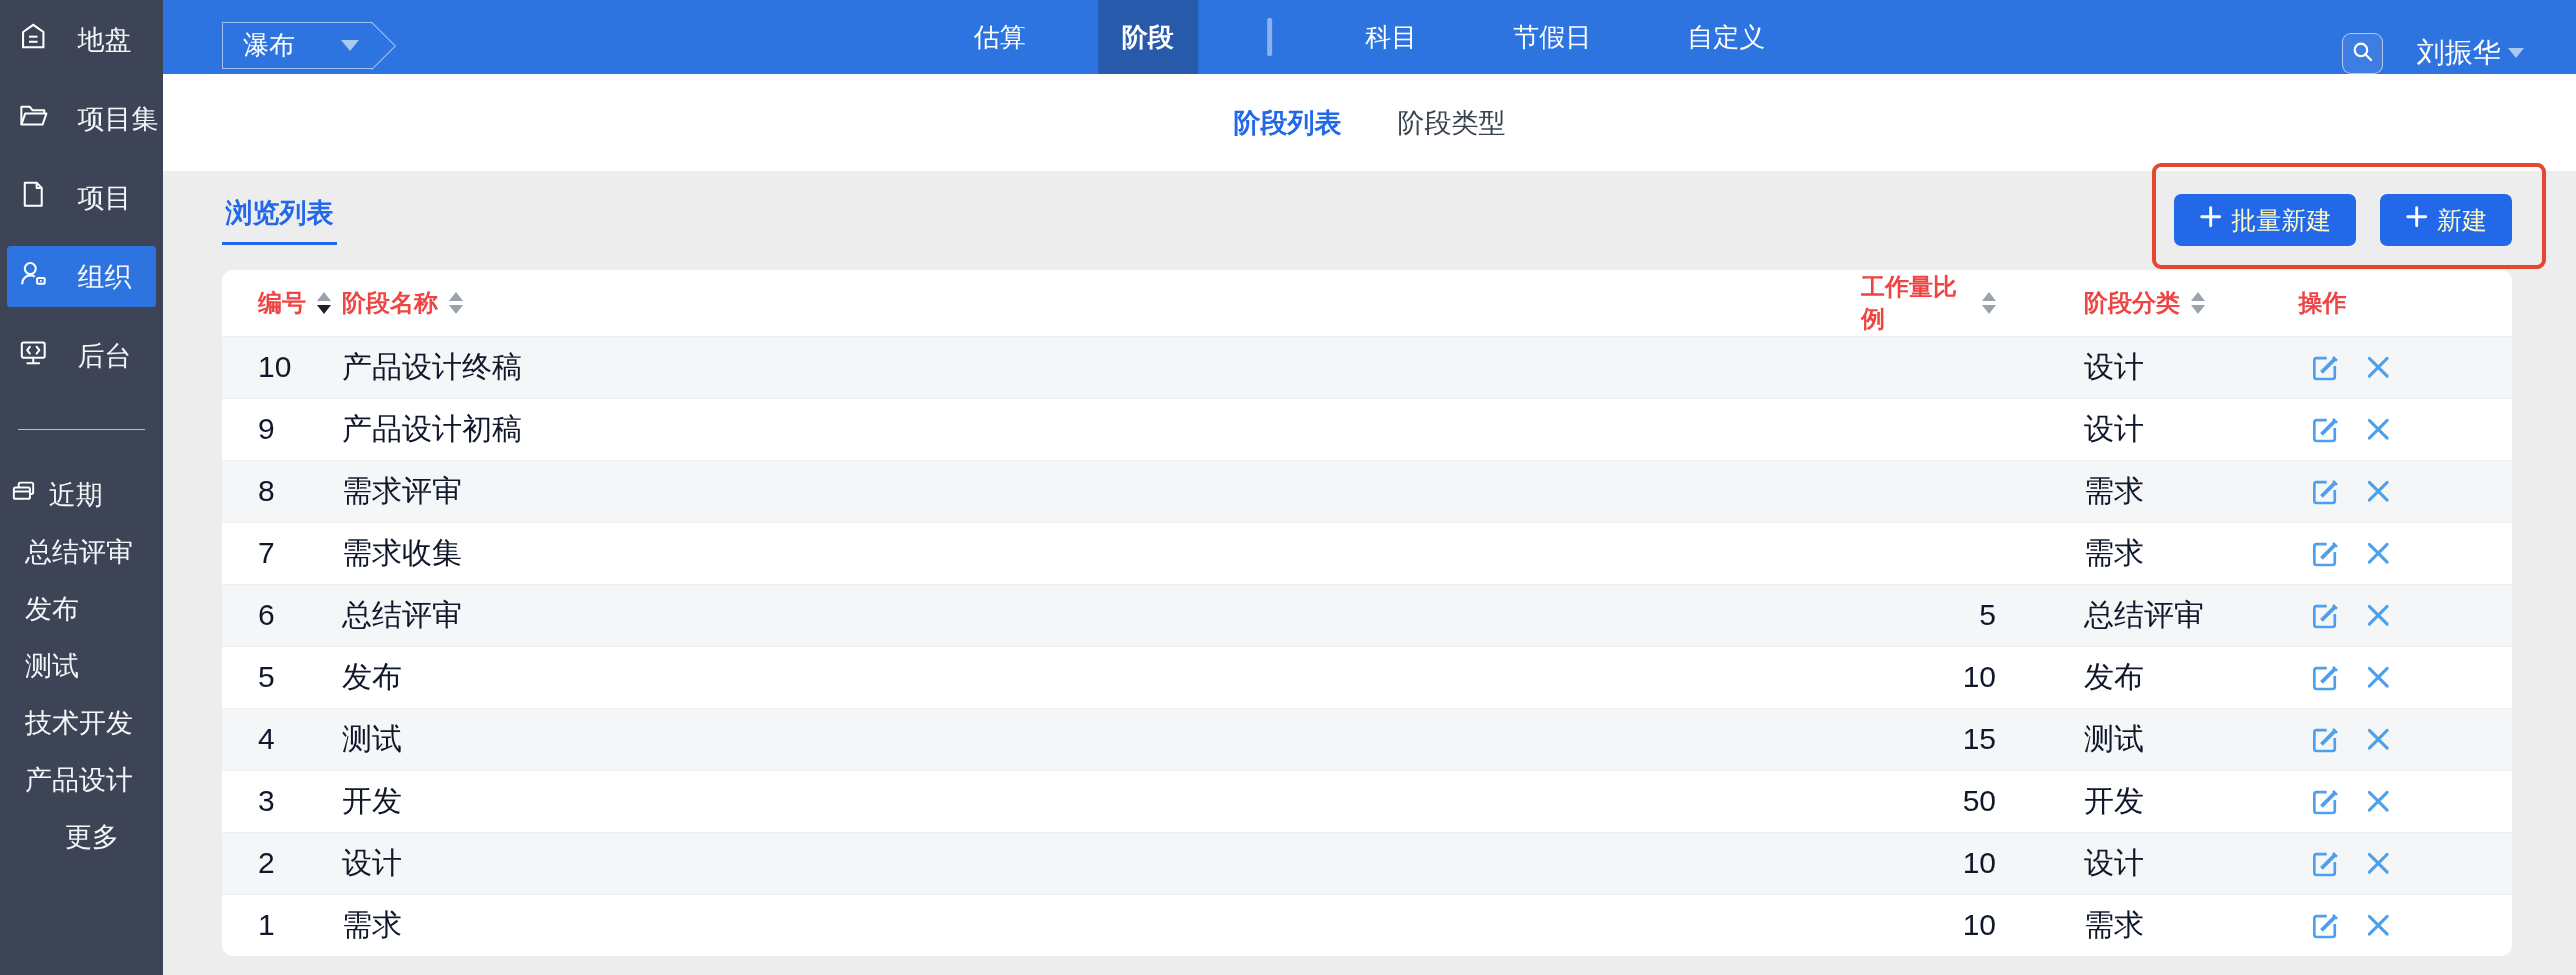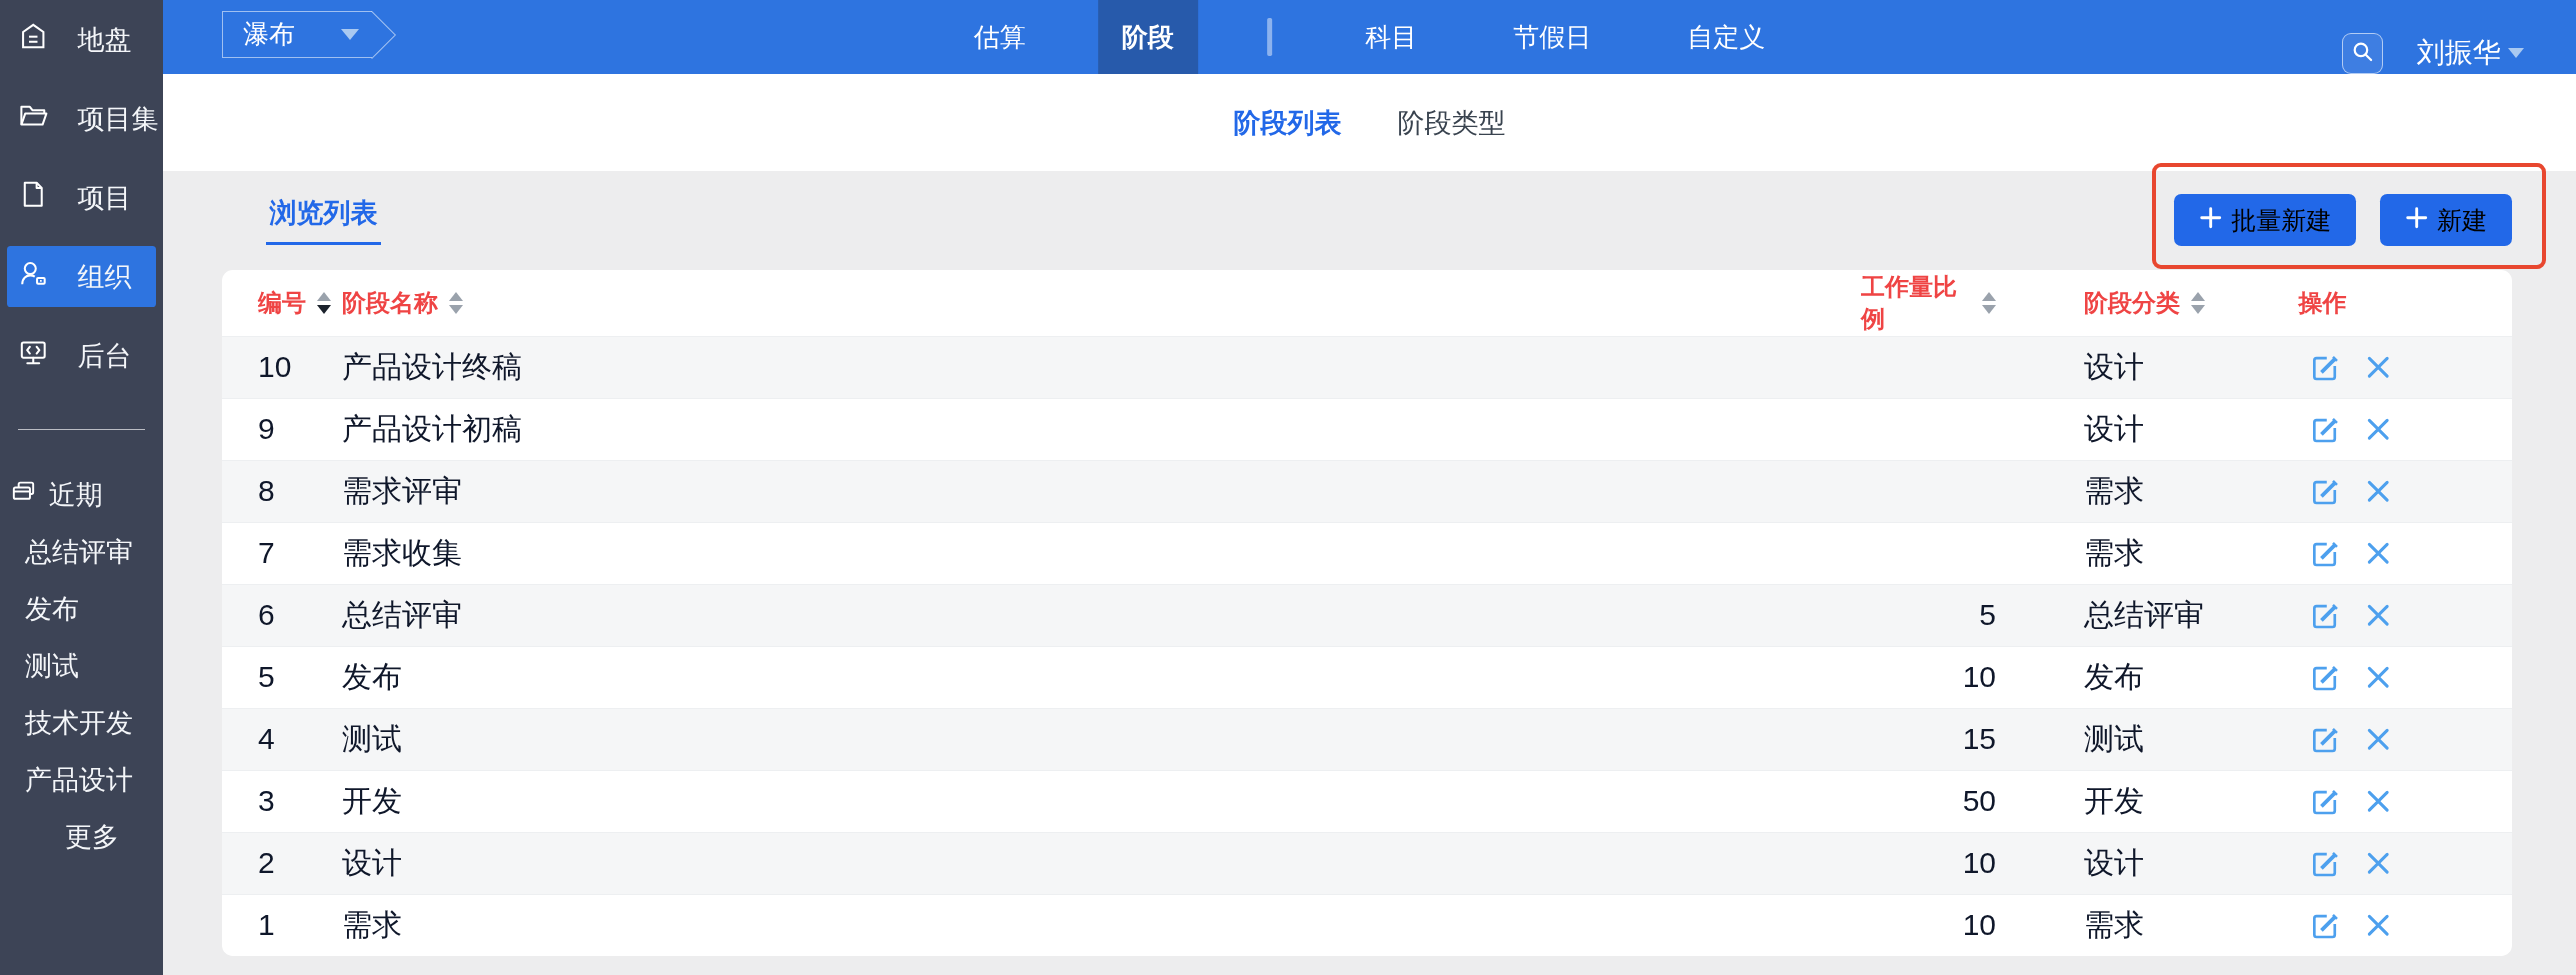--- a/index.html
+++ b/index.html
@@ -14,46 +14,46 @@
   .side-item svg { flex:0 0 auto; }
   .side-item.active { background:#2e74e0; height:61px; margin:9px 7.2px; padding-left:10.8px; border-radius:3.6px; }
   .side-divider { border-top:1.8px solid rgba(255,255,255,.65); margin:34px 18px 36px 18px; }
   .recent-item { height:57px; display:flex; align-items:center; padding-left:25px; gap:10.8px; font-size:27px; cursor:pointer; }
   .recent-item.with-icon { padding-left:9px; }
   .recent-item.more { padding-left:65px; }
   
   .main { flex:1; display:flex; flex-direction:column; position:relative; }
   
   .topbar { height:74px; min-height:74px; background:#2e74e0; position:relative; color:#fff; }
-  .switcher { position:absolute; left:59px; top:11px; height:47px; display:flex; align-items:center;
+  .switcher { position:absolute; left:59px; top:22px; height:47px; display:flex; align-items:center;
     padding:0 12.6px 0 20px; border:0.9px solid rgba(255,255,255,.55); border-right:none; font-size:26px; cursor:pointer;gap:32px; }
   .switcher::after { content:""; position:absolute; right:-17px; top:50%; width:33px; height:33px;
     transform:translateY(-50%) rotate(45deg); border-top:0.9px solid rgba(255,255,255,.55); border-right:0.9px solid rgba(255,255,255,.55); }
   .caret-down { width:0; height:0; border-left:9px solid transparent; border-right:9px solid transparent;
     border-top:11.7px solid #a9c9f1; margin-left:14.4px; }
   .top-tabs { position:absolute; left:50%; transform:translateX(-50%); top:0; height:74px; display:flex; align-items:center; font-size:26px;gap:48px; }
   .top-tab { height:74px; display:flex; align-items:center; padding:0 24px; cursor:pointer; }
   .top-tab.active { background:#275aab; font-weight:bold; }
   .top-tab-divider { width:4.5px; height:38px; background:rgba(255,255,255,.45); margin:0 21.6px; border-radius:1.8px; }
   .top-right { position:absolute; right:52px; top:16px; height:74px; display:flex; align-items:center; gap:34px; }
   .search-btn { width:41px; height:41px; border:0.9px solid rgba(255,255,255,.6); border-radius:9px;
     background:rgba(255,255,255,.08); display:flex; align-items:center; justify-content:center; cursor:pointer; }
   .user { display:flex; align-items:center; font-size:28px; cursor:pointer; }
   .user .caret-down { margin-left:7.2px; border-left-width:8px; border-right-width:8px; border-top-width:10px; }
   
   .subnav { height:97px; min-height:97px; background:#fff; display:flex; align-items:center; justify-content:center; gap:38px; font-size:27px;text-align:center; }
   .subnav-item { padding:0 9px; color:#39434f; cursor:pointer; }
   .subnav-item.active { color:#2268e8; font-weight:bold; }
   
   .content { flex:1; background:#ededee; padding:23.4px 64px 0 59px; position:relative; }
-  .toolbar { display:flex; justify-content:space-between; align-items:center; height:52px; margin-bottom:23.4px;margin-left:44px; }
+  .toolbar { display:flex; justify-content:space-between; align-items:center; height:52px; margin-bottom:23.4px; }
   .browse-tab { font-size:27px; font-weight:bold; color:#2268e8; padding:0 3.6px 10.8px 3.6px; border-bottom:3.6px solid #2268e8; cursor:pointer; }
   .btn-group { display:flex; gap:23.4px; }
-  .btn { height:52px; background:#2268e8; color:#000000; border:none; border-radius:7.2px; font-size:25px;
-    font-family:Liberation Serif, serif; display:flex; align-items:center; padding:0 25px; gap:9px; cursor:pointer; }
+  .btn { height:52px; background:#2268e8; color:#fef9c3; border:none; border-radius:7.2px; font-size:25px;
+    font-family:Liberation Mono, monospace; display:flex; align-items:center; padding:0 25px; gap:9px; cursor:pointer; }
   .annotation-box { position:absolute; left:1989px; top:-8px; width:394px; height:106px;
     border:4.5px solid #e8472f; border-radius:9px; pointer-events:none; }
   
   .card { background:#fff; border-radius:10.8px; overflow:hidden; }
   .thead, .trow { display:grid; grid-template-columns:84px 1fr 135px 290px 190px; align-items:center; padding:0 36px; }
   .thead { height:66px; font-size:24px; font-weight:bold; color:#ef4444; }
   .trow { height:62px; font-size:30px; color:#0f172a; border-top:0.9px solid #edeff1; }
   .trow:nth-child(odd) { background:#f5f6f7; }
   .cell-ratio { text-align:right; }
   .cell-category { padding-left:88px; }

